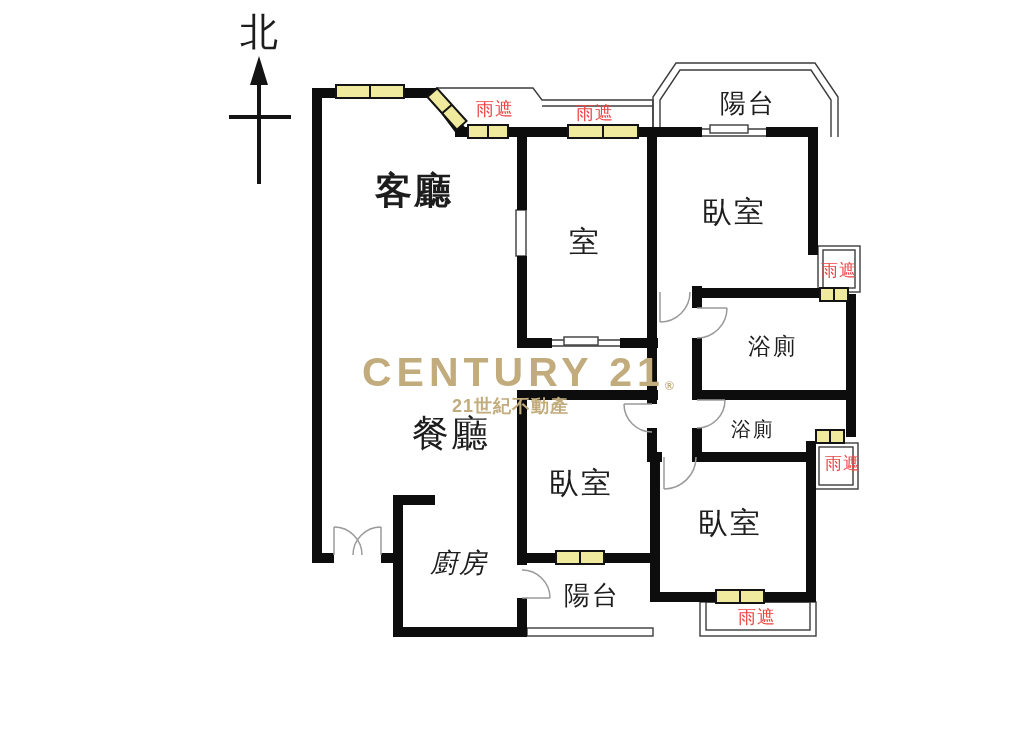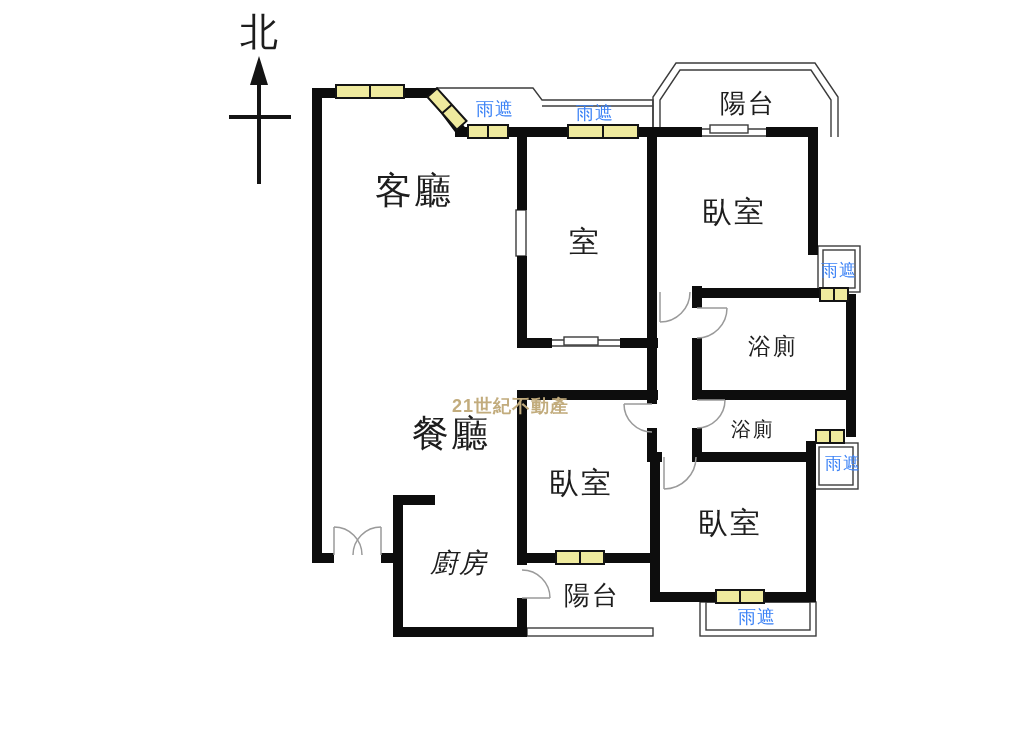--- a/index.html
+++ b/index.html
@@ -14,21 +14,21 @@
   .stage{
     position:relative;width:1024px;height:755px;background:#ffffff;overflow:hidden;
     font-family:"Liberation Serif", serif;
   }
   .stage svg{position:absolute;left:0;top:0;}
   .lbl{
     position:absolute;transform:translate(-50%,-50%);
     color:var(--label);white-space:nowrap;letter-spacing:2px;line-height:1;
     font-family:"Liberation Serif", serif;
   }
-  .lbl.small{letter-spacing:1px;color:#3b82f6;}
+  .lbl.small{letter-spacing:1px;color:#ef4444;}
   .wm-brand{
     position:absolute;left:362px;top:349px;
     font-family:"Liberation Sans", sans-serif;font-weight:bold;
     font-size:41px;letter-spacing:5px;color:var(--wm);white-space:nowrap;
   }
   .wm-brand .reg{font-size:12px;letter-spacing:0;vertical-align:-4px;}
   .wm-sub{
     position:absolute;left:452px;top:394px;
     font-family:"Liberation Sans", sans-serif;font-weight:bold;
     font-size:18px;letter-spacing:1px;color:var(--wm);white-space:nowrap;
@@ -183,33 +183,34 @@
       </g>
     </g>
   </svg>
 
   <div class="lbl" style="left:260px;top:32px;font-size:38px;">北</div>
 
   <div class="lbl small" style="left:495px;top:109px;font-size:18px;">雨遮</div>
   <div class="lbl small" style="left:595px;top:113px;font-size:18px;">雨遮</div>
   <div class="lbl" style="left:748px;top:104px;font-size:26px;">陽台</div>
 
-  <div class="lbl" style="left:414px;top:190px;font-size:37px;">客廳</div>
+  <div class="lbl" style="left:414px;top:190px;font-size:37px;font-weight:bold;">客廳</div>
   <div class="lbl" style="left:585px;top:242px;font-size:30px;">室</div>
   <div class="lbl" style="left:734px;top:212px;font-size:30px;">臥室</div>
 
   <div class="lbl small" style="left:839px;top:270px;font-size:17px;">雨遮</div>
   <div class="lbl" style="left:773px;top:346px;font-size:23px;">浴廁</div>
 
   <div class="lbl" style="left:451px;top:433px;font-size:37px;">餐廳</div>
   <div class="lbl" style="left:753px;top:429px;font-size:20px;">浴廁</div>
   <div class="lbl small" style="left:843px;top:463px;font-size:17px;">雨遮</div>
 
   <div class="lbl" style="left:581px;top:483px;font-size:30px;">臥室</div>
   <div class="lbl" style="left:730px;top:523px;font-size:30px;">臥室</div>
 
   <div class="lbl" style="left:459px;top:563px;font-size:27px;font-style:italic;">廚房</div>
   <div class="lbl" style="left:592px;top:596px;font-size:26px;">陽台</div>
   <div class="lbl small" style="left:757px;top:617px;font-size:18px;">雨遮</div>
 
+  <div class="wm-brand"><span>CENTURY 21</span><span class="reg">®</span></div>
   <div class="wm-sub">21世紀不動產</div>
 
 </div>
 
 </body></html>

